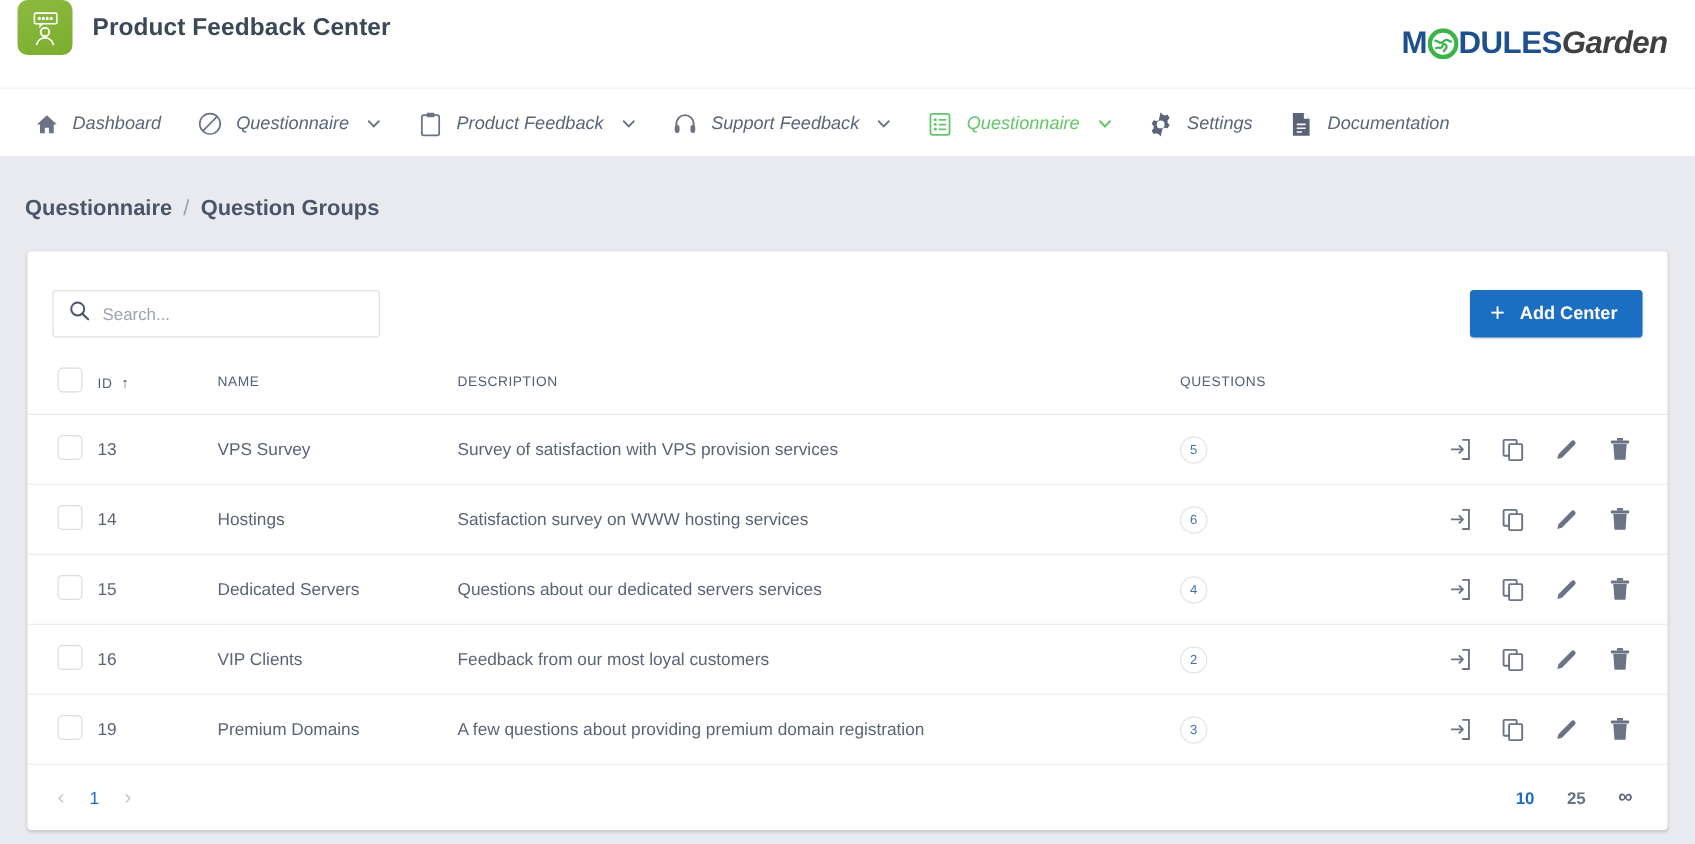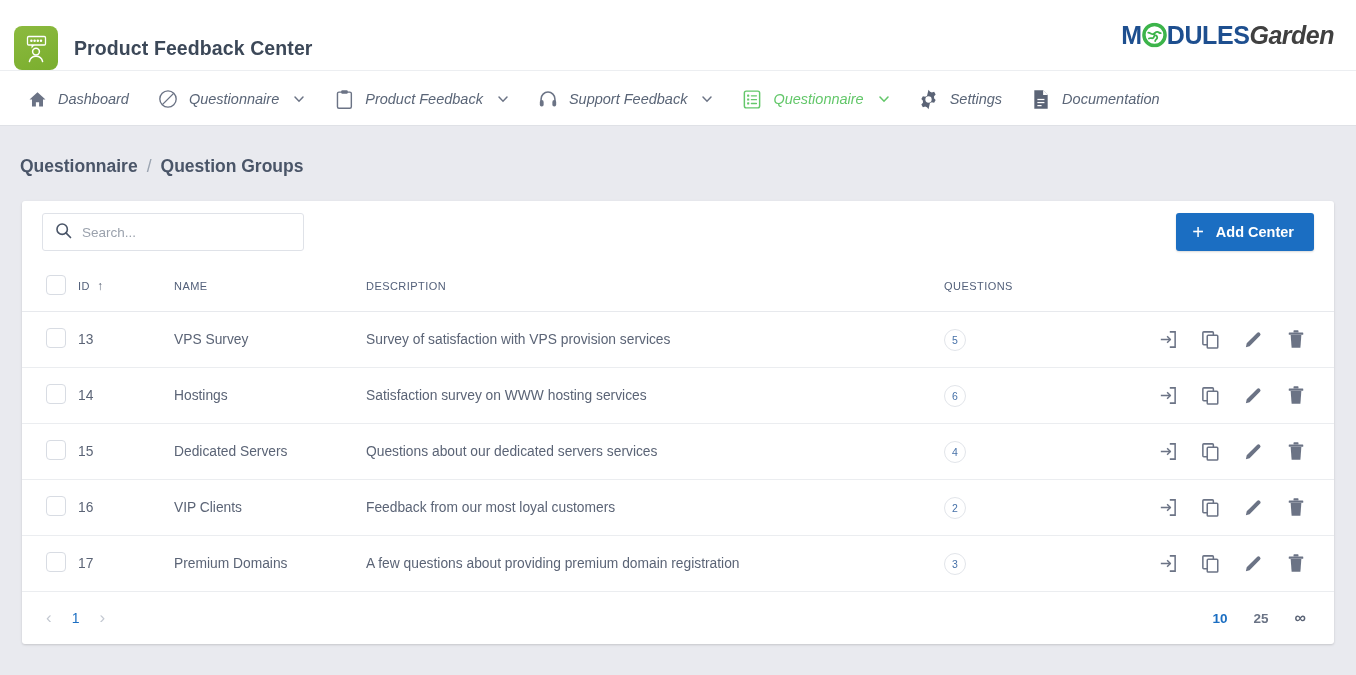--- a/index.html
+++ b/index.html
@@ -8,21 +8,21 @@
     font-family: "Liberation Sans", sans-serif;
     background: #e9eaef;
     overflow: hidden;
   }
 
   
   .app-header {
     height: 70px;
     background: #ffffff;
     display: flex;
-    align-items: flex-end;
+    align-items: flex-start;
     padding: 0 16px 0 14px;
     position: relative;
   }
   .brand { display: flex; align-items: center; gap: 16px; }
   .brand-logo {
     width: 44px; height: 44px;
     border-radius: 8px;
     background: linear-gradient(160deg, #8cba3f 0%, #7aae2e 100%);
     display: flex; align-items: center; justify-content: center;
   }
@@ -91,21 +91,21 @@
     margin: 24px 22px 0 22px;
     background: #ffffff;
     border-radius: 3px;
     box-shadow: 0 1px 3px rgba(0,0,0,0.10), 0 1px 2px rgba(0,0,0,0.06);
     overflow: hidden;
   }
   .card-toolbar {
     display: flex;
     align-items: center;
     justify-content: space-between;
-    padding: 12px 20px 14px 20px;
+    padding: 31px 20px 14px 20px;
     gap: 20px;
   }
   .search-wrap {
     position: relative;
     width: 262px;
     height: 38px;
     border: 1px solid #dfe2e8;
     border-radius: 3px;
     display: flex;
     align-items: center;
@@ -535,21 +535,21 @@
                   <rect x="2.4" y="3.6" width="15.2" height="2.4" rx="0.6" fill="#6b7385"></rect>
                   <rect x="7.4" y="1.4" width="5.2" height="2.3" rx="0.6" fill="#6b7385"></rect>
                 </svg>
               </span>
           </div>
         </td>
       </tr>
 
       <tr>
         <td class="col-check"><span class="cb"></span></td>
-        <td class="col-id">17</td>
+        <td class="col-id">19</td>
         <td class="col-name">Premium Domains</td>
         <td class="col-desc">A few questions about providing premium domain registration</td>
         <td class="col-q"><span class="q-badge">3</span></td>
         <td class="col-act">
           <div class="actions">
             <span class="act-icon">
                 <svg width="21" height="21" viewBox="0 0 22 22">
                   <path d="M13.4 3 H19 V19 H13.4" fill="none" stroke="#6b7385" stroke-width="1.6"></path>
                   <line x1="4" y1="11" x2="14" y2="11" stroke="#6b7385" stroke-width="1.6"></line>
                   <path d="M10.6 7.6 L14 11 L10.6 14.4" fill="none" stroke="#6b7385" stroke-width="1.6" stroke-linejoin="round"></path>

